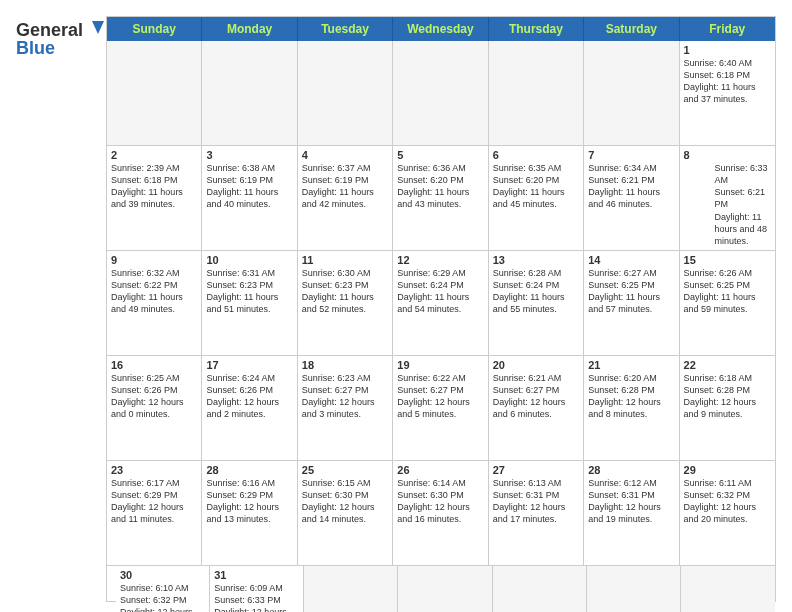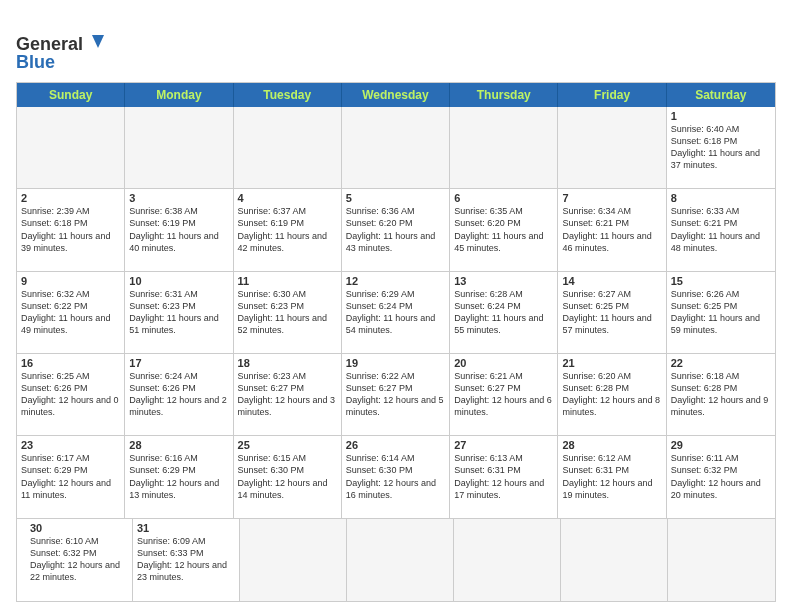--- a/index.html
+++ b/index.html
@@ -7,23 +7,22 @@
       font-family: Arial, sans-serif;
       background: #fff;
       width: 792px;
       height: 612px;
       overflow: hidden;
     }
     .page {
       width: 792px;
       height: 612px;
       background: #fff;
-      padding: 30px 16px 10px 16px;
+      padding: 16px 16px 10px 16px;
       display: flex;
-      flex-direction: column;
     }
     .header {
       display: flex;
       justify-content: space-between;
       align-items: flex-start;
       margin-bottom: 8px;
     }
     .logo {
       display: flex;
       align-items: center;
@@ -116,22 +115,22 @@
     </div>
   </div>
 
   <div class="calendar">
     <div class="day-headers">
     <div class="day-header">Sunday</div>
         <div class="day-header">Monday</div>
         <div class="day-header">Tuesday</div>
         <div class="day-header">Wednesday</div>
         <div class="day-header">Thursday</div>
+        <div class="day-header">Saturday</div>
         <div class="day-header">Friday</div>
-        <div class="day-header">Saturday</div>
       </div>
     <div class="calendar-body">
     <div class="week-row">
           <div class="day-cell empty"></div>
           <div class="day-cell empty"></div>
           <div class="day-cell empty"></div>
           <div class="day-cell empty"></div>
           <div class="day-cell empty"></div>
           <div class="day-cell empty"></div>
           <div class="day-cell">
@@ -173,21 +172,21 @@
 Daylight: 11 hours and 45 minutes.</div>
           </div>
           <div class="day-cell">
             <span class="day-num">7</span>
             <div class="day-info" style="white-space: pre-line;">Sunrise: 6:34 AM
 Sunset: 6:21 PM
 Daylight: 11 hours and 46 minutes.</div>
           </div>
           <div class="day-cell">
             <span class="day-num">8</span>
-            <div class="day-info" style="white-space: pre-line;">Sunrise: 6:33 AM
+            <div class="day-info" style="white-space: pre-line; margin-left: 31px;">Sunrise: 6:33 AM
 Sunset: 6:21 PM
 Daylight: 11 hours and 48 minutes.</div>
           </div>
         </div>
         <div class="week-row">
           <div class="day-cell">
             <span class="day-num">9</span>
             <div class="day-info" style="white-space: pre-line;">Sunrise: 6:32 AM
 Sunset: 6:22 PM
 Daylight: 11 hours and 49 minutes.</div>

